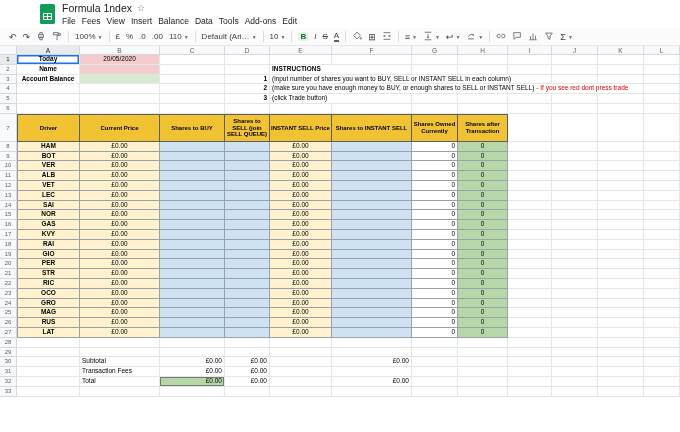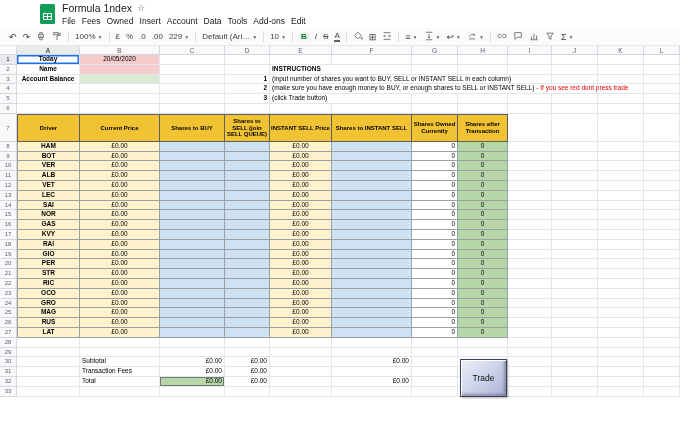--- a/index.html
+++ b/index.html
@@ -70,23 +70,23 @@
       </svg>
     </span>
     <div class="tblock">
       <div class="trow">
         <span class="doc-title">Formula 1ndex</span>
         <span class="star">☆</span>
       </div>
       <div class="menubar">
           <span class="menu">File</span>
           <span class="menu">Fees</span>
-          <span class="menu">Owned</span>
+          <span class="menu">View</span>
           <span class="menu">Insert</span>
-          <span class="menu">Account</span>
+          <span class="menu">Balance</span>
           <span class="menu">Data</span>
           <span class="menu">Tools</span>
           <span class="menu">Add-ons</span>
           <span class="menu">Edit</span>
         </div>
     </div>
   </div>
 
   <div class="toolbar">
       <span class="tbi">
@@ -119,21 +119,21 @@
       <span class="tbi">
         <span>%</span>
       </span>
       <span class="tbi">
         <span>.0</span>
       </span>
       <span class="tbi">
         <span>.00</span>
       </span>
       <span class="tbi">
-        <span>229</span>
+        <span>110</span>
         <span class="arrow">▼</span>
       </span>
       <span class="tsep"></span>
       <span class="tbi">
         <span>Default (Ari…</span>
         <span class="arrow">▼</span>
       </span>
       <span class="tsep"></span>
       <span class="tbi">
         <span>10</span>
@@ -668,15 +668,14 @@
       <div class="cell" style="left: 160px; top: 340.8px; width: 65px; height: 9.8px;"></div>
       <div class="cell" style="left: 225px; top: 340.8px; width: 45px; height: 9.8px;"></div>
       <div class="cell" style="left: 270px; top: 340.8px; width: 62px; height: 9.8px;"></div>
       <div class="cell" style="left: 332px; top: 340.8px; width: 80px; height: 9.8px;"></div>
       <div class="cell" style="left: 412px; top: 340.8px; width: 46px; height: 9.8px;"></div>
       <div class="cell" style="left: 458px; top: 340.8px; width: 50px; height: 9.8px;"></div>
       <div class="cell" style="left: 508px; top: 340.8px; width: 44px; height: 9.8px;"></div>
       <div class="cell" style="left: 552px; top: 340.8px; width: 46px; height: 9.8px;"></div>
       <div class="cell" style="left: 598px; top: 340.8px; width: 46px; height: 9.8px;"></div>
       <div class="cell" style="left: 644px; top: 340.8px; width: 36px; height: 9.8px;"></div>
-      <div id="trade" style="left: 460px; top: 312.9px; width: 45px; height: 36px;">Trade</div>
     </div>
 </div>
 
 </body></html>

